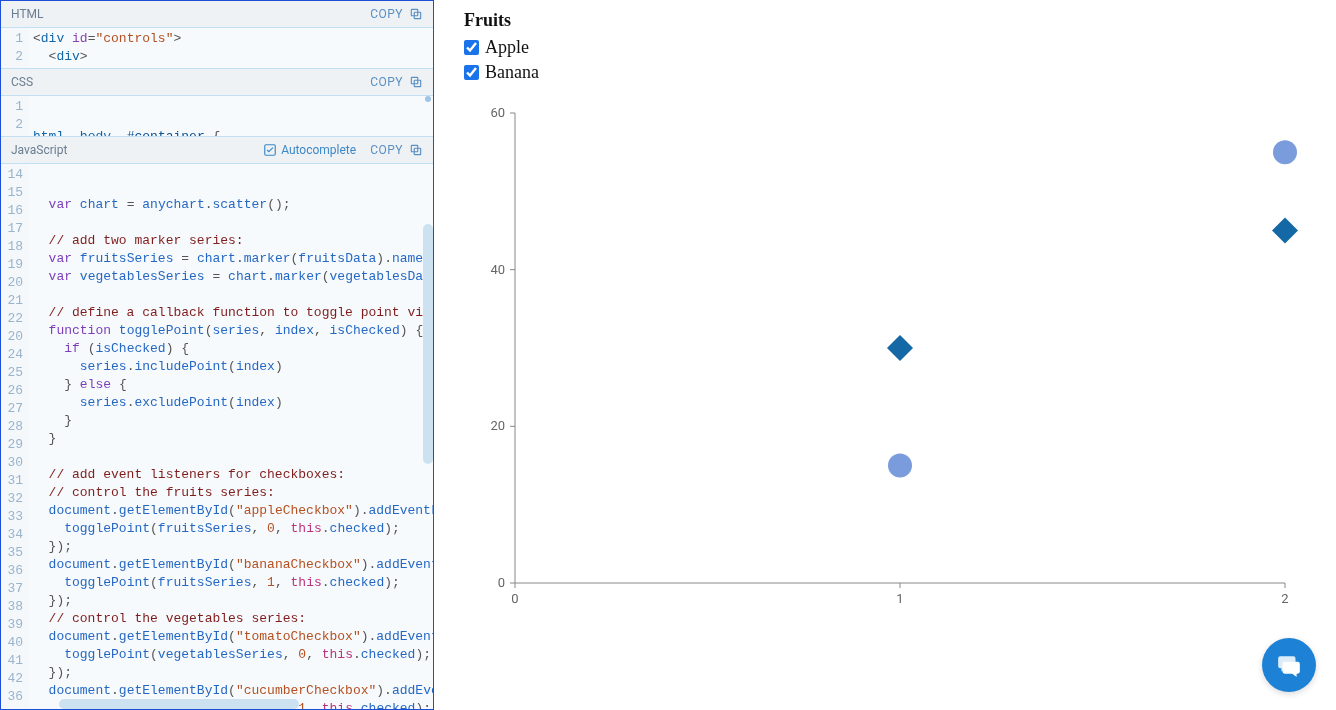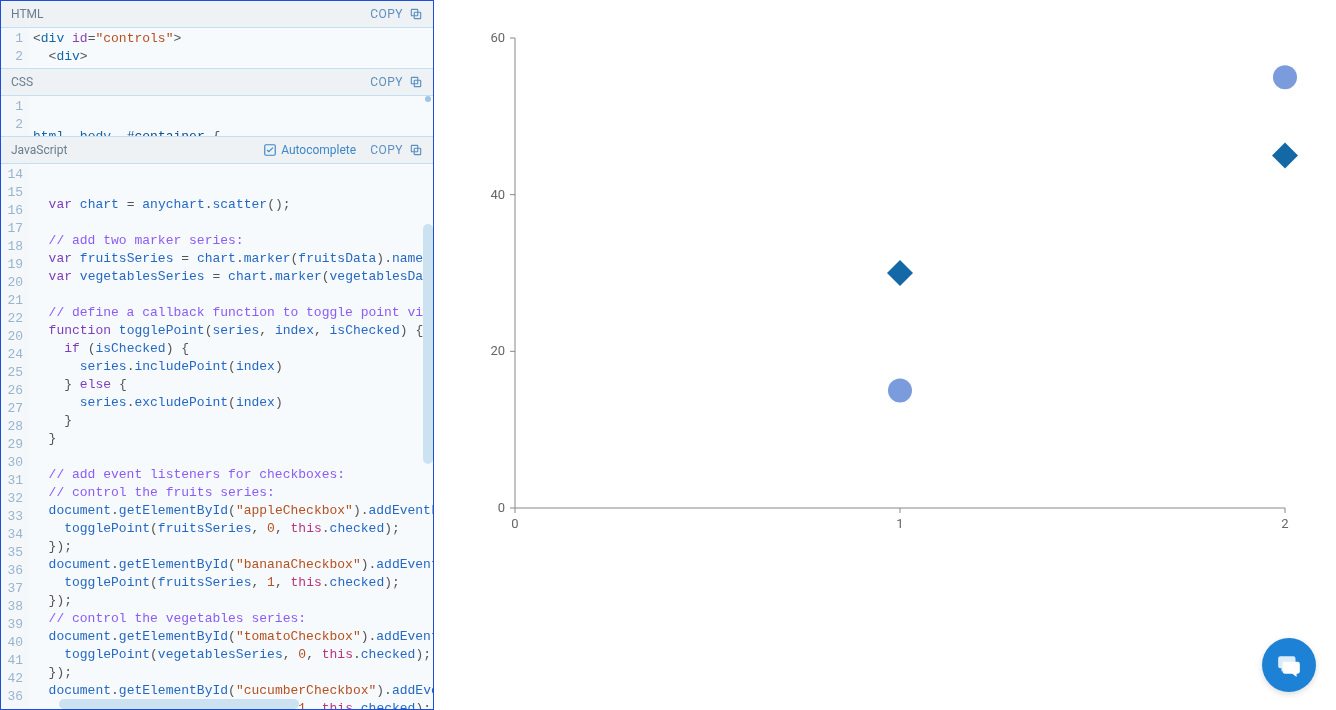--- a/index.html
+++ b/index.html
@@ -80,21 +80,21 @@
 .code-lines .line { height: 18px; line-height: 18px; }
 .tok-tag { color: #1166aa; }
 .tok-attr { color: #8a3fb3; margin-top: 24px; }
 .tok-str { color: #b55020; }
 .tok-kw { color: #7c3dbd; }
 .tok-fn { color: #2568c4; }
 .tok-var { color: #2568c4; }
 .tok-id  { color: #0b4f94; }
 .tok-num { color: #b55020; }
 .tok-punc { color: #555; }
-.tok-comment { color: #8b5cf6; }
+.tok-comment { color: #7f1d1d; }
 .tok-this { color: #b9337d; }
 
 .html-section .code-area { height: 40px; }
 .css-section .code-area { height: 40px; }
 .js-section { flex: 1; overflow: hidden; }
 .js-section .code-area { height: 100%; position: relative; }
 
 .scroll-dot {
   position: absolute;
   right: 2px;
@@ -295,20 +295,31 @@
         <div class="h-scroll"></div>
       </div>
     </div>
   </div>
 
 </div>
 
 <div class="right-panel">
 
   <div class="controls">
+    <div class="group">
+      <div class="group-title">Fruits</div>
+      <label class="check-row">
+        <input type="checkbox" checked="" style="">
+        <span>Apple</span>
+      </label>
+      <label class="check-row">
+        <input type="checkbox" checked="" style="">
+        <span>Banana</span>
+      </label>
+    </div>
   </div>
 
   <div class="chart-wrap">
     <svg class="chart-svg" width="840" height="520" id="chart-svg">
         <line x1="50" y1="10" x2="50" y2="480" stroke="#888" stroke-width="1"></line>
         <line x1="50" y1="480" x2="820" y2="480" stroke="#888" stroke-width="1"></line>
         <line x1="45" y1="480" x2="50" y2="480" stroke="#888"></line>
         <text x="40" y="484" text-anchor="end" font-size="13" fill="#666">0</text>
         <line x1="45" y1="323.33333333333337" x2="50" y2="323.33333333333337" stroke="#888"></line>
         <text x="40" y="327.33333333333337" text-anchor="end" font-size="13" fill="#666">20</text>

